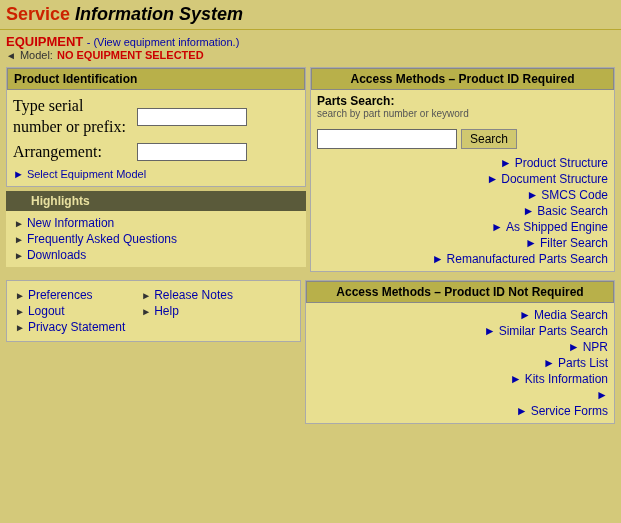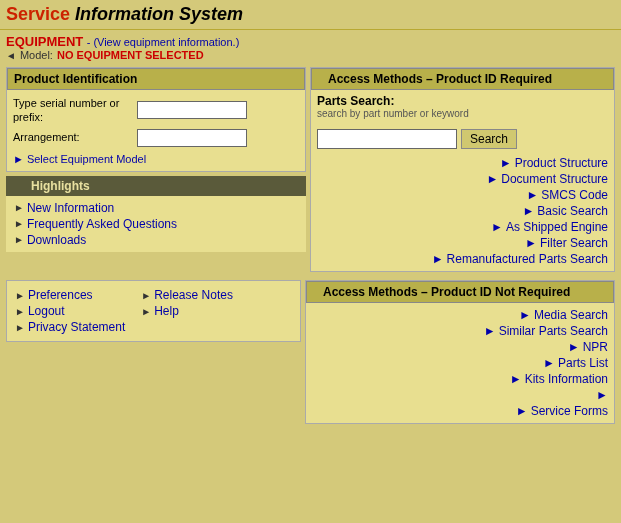--- a/index.html
+++ b/index.html
@@ -103,43 +103,44 @@
       display: flex;
       align-items: center;
     }
     .section-header-right {
       background: #b8b04a;
       border: 1px solid #888;
       padding: 3px 16px;
       font-weight: bold;
       font-size: 12px;
       color: #000;
-      text-align: left;
+      text-align: center;
     }
 
     
     .product-id-section {
       background: #e8df90;
       border: 1px solid #aaa;
       margin-bottom: 4px;
     }
     .product-id-body {
       padding: 6px 6px;
     }
     .form-row {
       display: flex;
       align-items: center;
       margin-bottom: 4px;
       gap: 4px;
     }
     .form-label {
-      font-size: 11px;
+      font-size: 16px;
       color: #000;
       width: 120px;
       line-height: 1.3;
+      font-family: Liberation Serif, serif;
     }
     .form-input {
       border: 1px solid #666;
       background: #fff;
       width: 110px;
       height: 18px;
       font-size: 11px;
       padding: 1px 3px;
     }
     .select-model-link {

